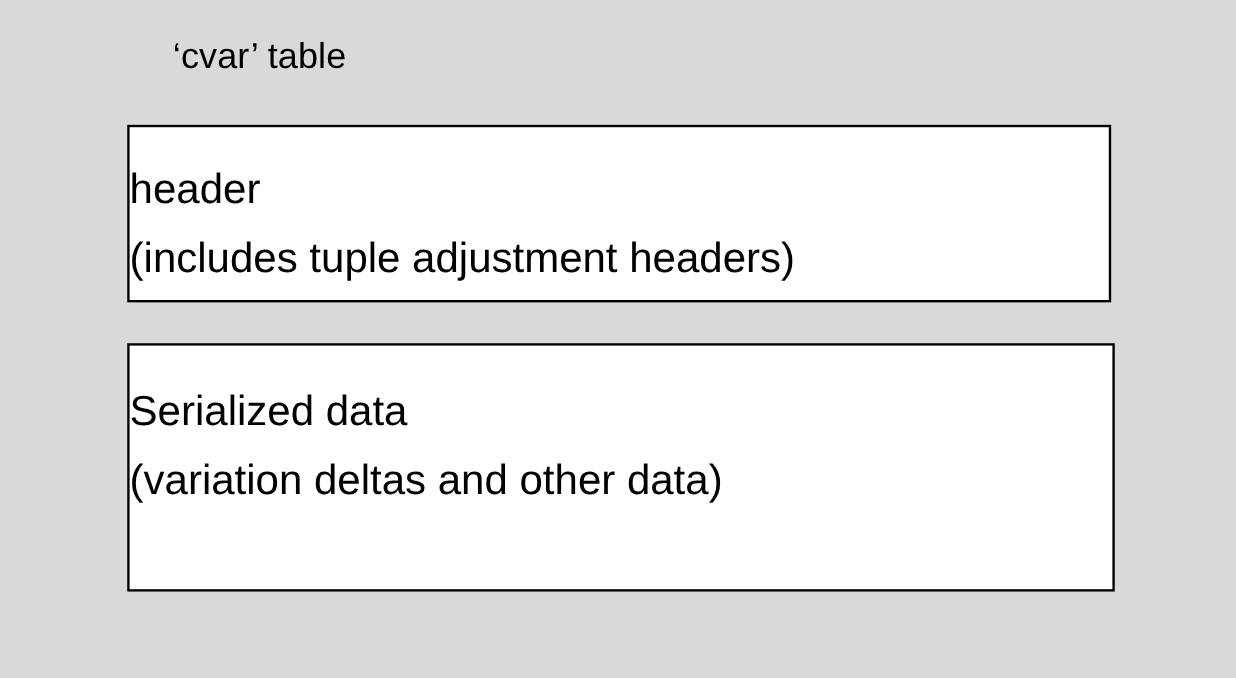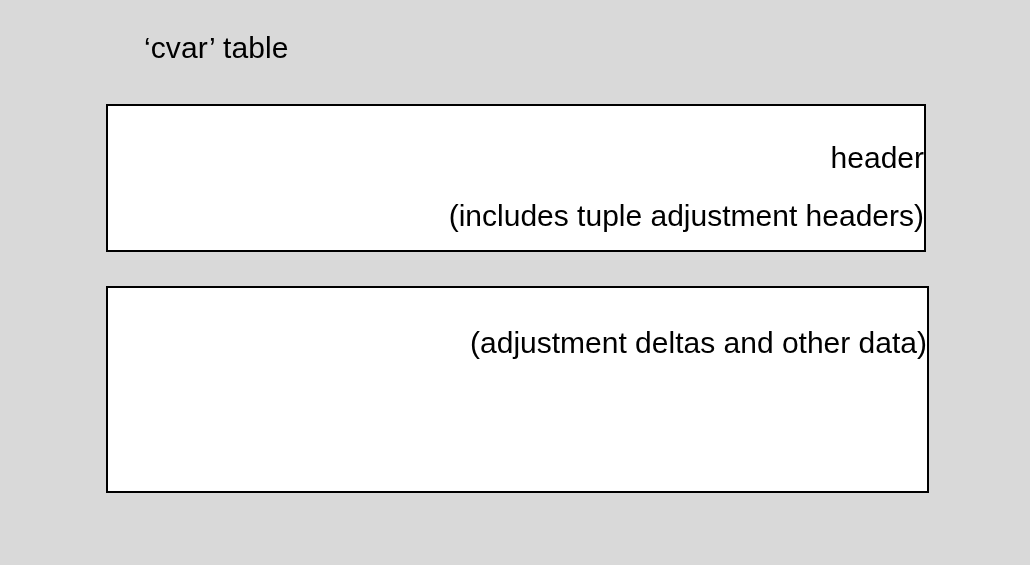--- a/index.html
+++ b/index.html
@@ -56,22 +56,22 @@
     top: 286px;
     width: 823px;
     height: 207px;
   }
 
   
   .box-text {
     position: absolute;
     left: 0;
     right: 0;
-    text-align: right;
-    font-size: 30px;
+    text-align: left;
+    font-size: 35px;
     line-height: 58px;
     color: #000000;
   }
 
   .box-header .box-text {
     top: 23px;
   }
 
   .box-data .box-text {
     top: 26px;
@@ -91,17 +91,18 @@
 
   <div class="box box-header">
     <div class="box-text">
       <span class="line">header</span>
       <span class="line">(includes tuple adjustment headers)</span>
     </div>
   </div>
 
   <div class="box box-data">
     <div class="box-text">
-      <span class="line">(adjustment deltas and other data)</span>
+      <span class="line">Serialized data</span>
+      <span class="line">(variation deltas and other data)</span>
     </div>
   </div>
 
 </div>
 
 </body></html>

